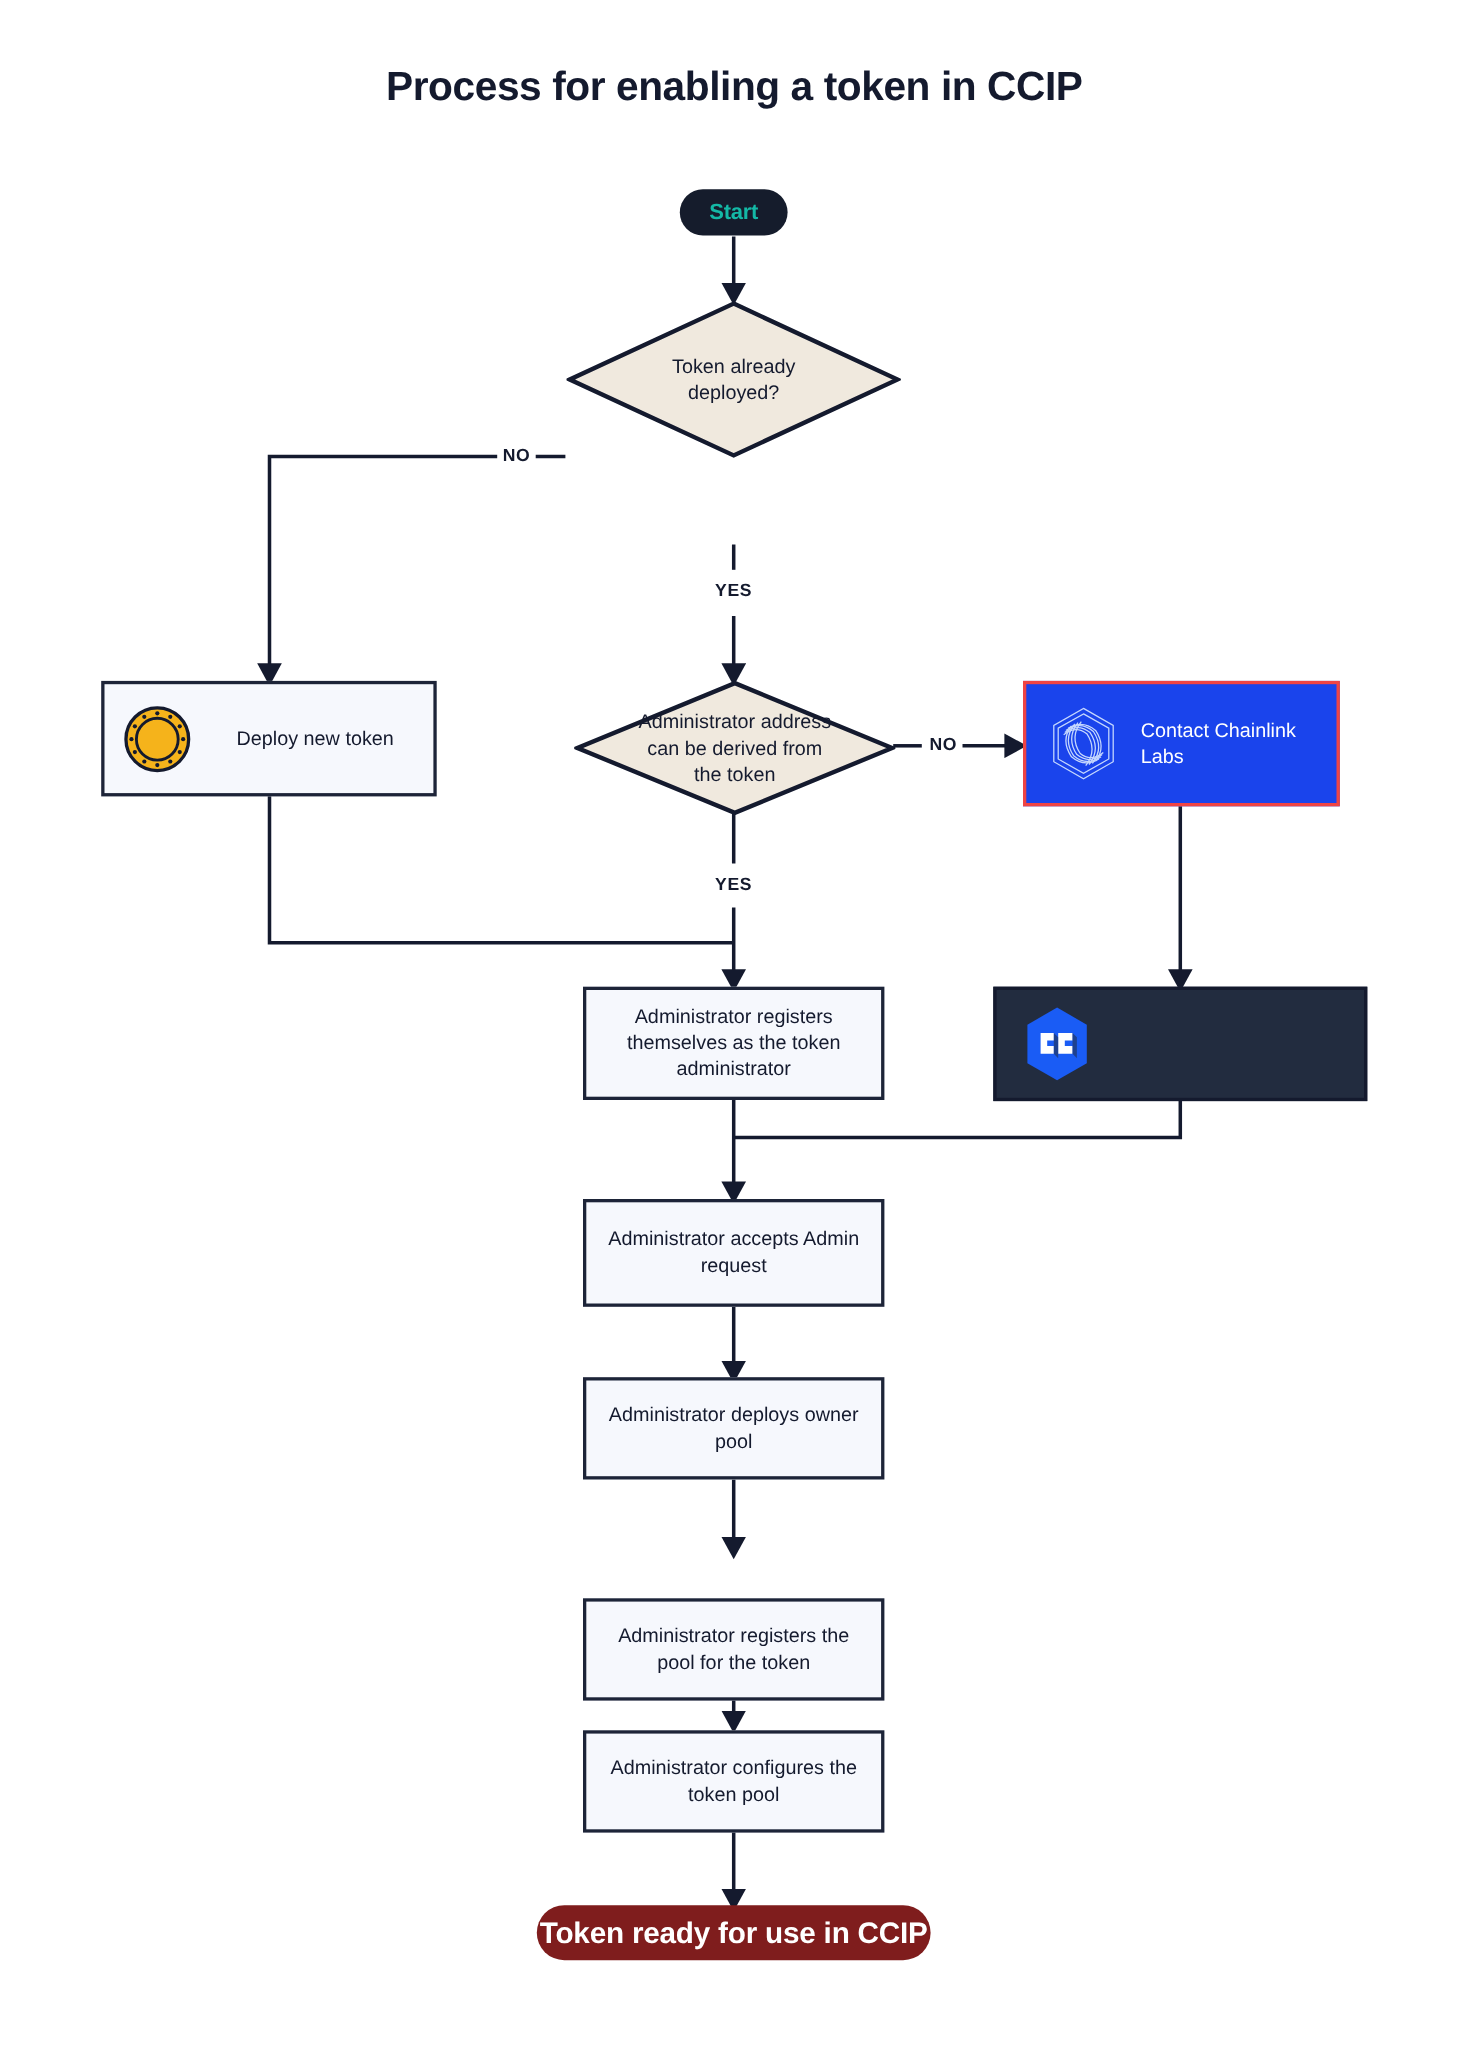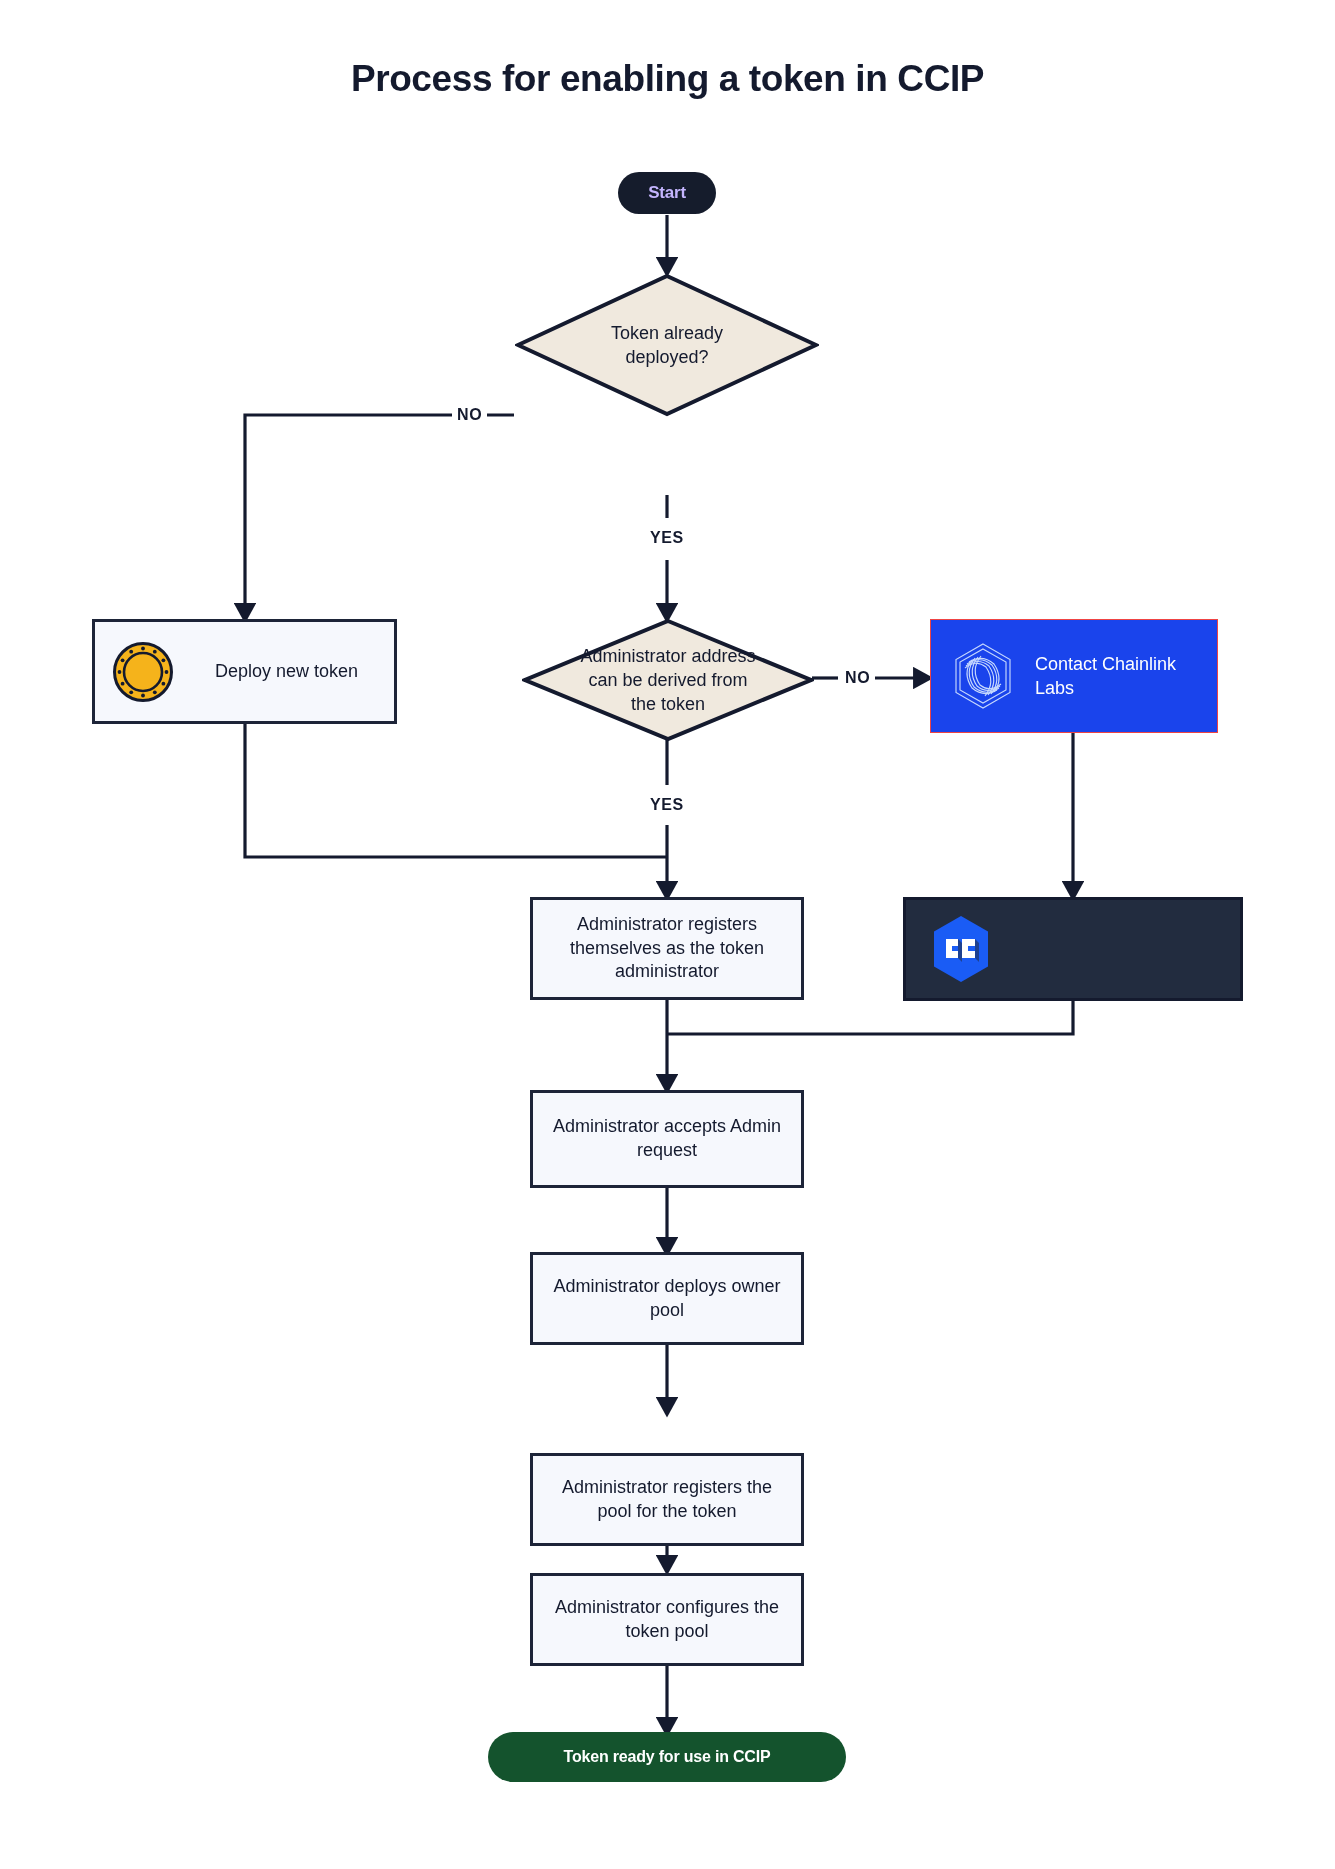--- a/index.html
+++ b/index.html
@@ -40,32 +40,32 @@
     position: absolute;
     box-sizing: border-box;
     display: flex;
     align-items: center;
     justify-content: center;
     text-align: center;
   }
   
   .pill-start {
     background: #151c2c;
-    color: #c4b5fd;
+    color: #14b8a6;
     border-radius: 22px;
-    font-size: 17px;
+    font-size: 20px;
     font-weight: bold;
     letter-spacing: -0.2px;
   }
   
   .pill-end {
-    background: #14532d;
+    background: #7f1d1d;
     color: #ffffff;
     border-radius: 26px;
-    font-size: 16px;
+    font-size: 27px;
     font-weight: bold;
     letter-spacing: -0.2px;
   }
   
   .box-light {
     background: #f6f8fd;
     border: 3px solid #1d2438;
     color: #141a2e;
     font-size: 18px;
     line-height: 1.32;
@@ -82,21 +82,21 @@
     align-items: center;
     justify-content: center;
   }
   .box-icon .label-slot {
     flex: 1 1 auto;
     text-align: center;
   }
   
   .box-blue {
     background: #1a44ec;
-    border: 1px solid #ef4444;
+    border: 3px solid #ef4444;
     color: #ffffff;
     font-size: 18px;
     line-height: 1.34;
     justify-content: flex-end;
   }
   
   .box-dark {
     background: #222c3f;
     border: 3px solid #141a2e;
     color: #ffffff;

